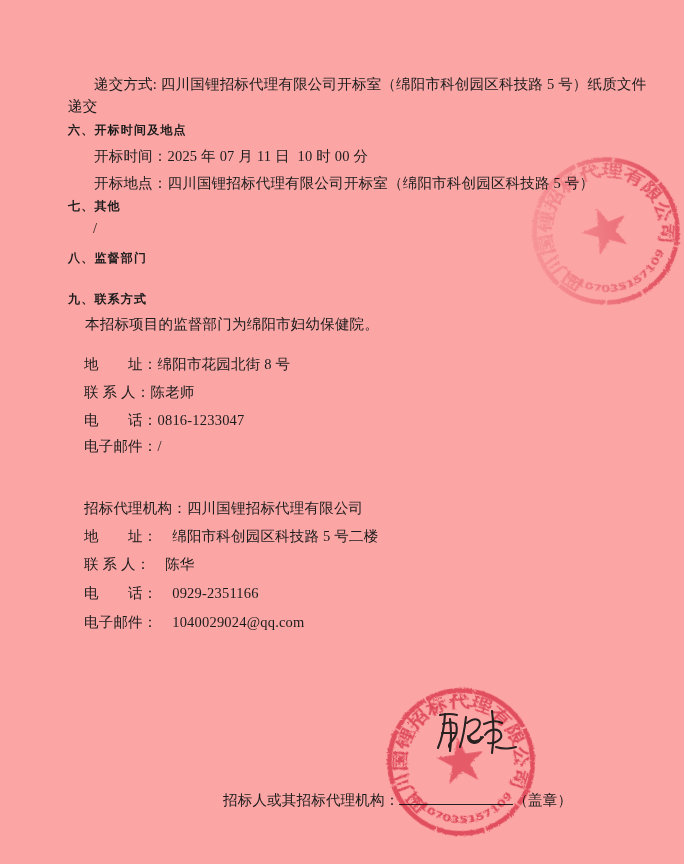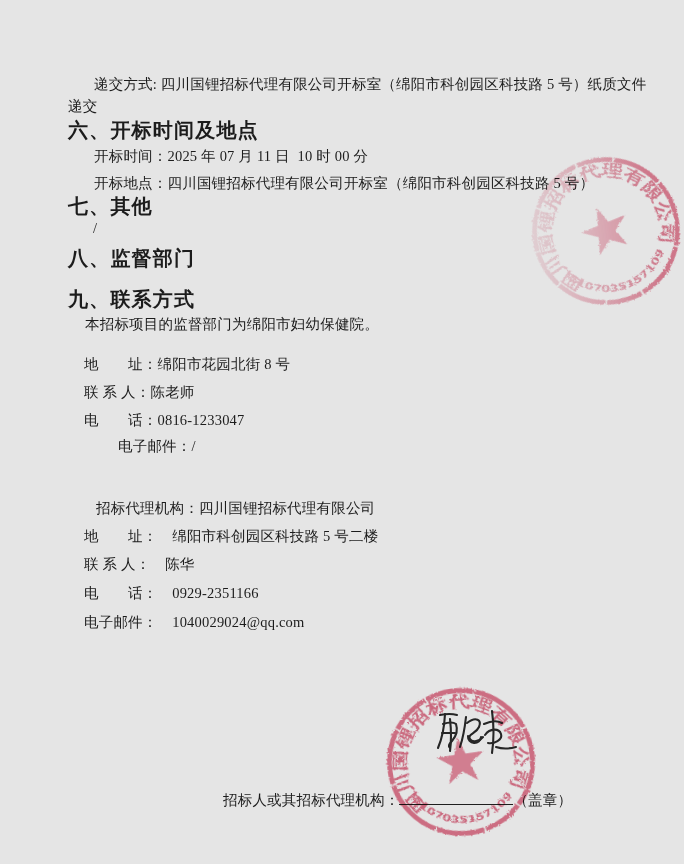--- a/index.html
+++ b/index.html
@@ -1,21 +1,21 @@
 <!DOCTYPE html>
 <html><head>
 <meta charset="utf-8">
 <style>
   html,body{margin:0;padding:0;background:#ffffff;}
   .page{
-    position:relative;width:684px;height:864px;background:#e5e5e5;overflow:hidden;
+    position:relative;width:684px;height:864px;background:#fca5a5;overflow:hidden;
     font-family:"Liberation Serif","DejaVu Serif",serif;color:#1c1c1c;
   }
   .line{position:absolute;font-size:14.5px;line-height:21px;white-space:pre;letter-spacing:.2px;}
-  .heading{font-family:"DejaVu Sans","Liberation Sans",sans-serif;font-weight:700;font-size:20px;letter-spacing:1.2px;line-height:22px;}
+  .heading{font-family:"DejaVu Sans","Liberation Sans",sans-serif;font-weight:700;font-size:12px;letter-spacing:1.2px;line-height:22px;}
   .blank{display:inline-block;border-bottom:1.6px solid #1f1f1f;height:14px;vertical-align:baseline;}
   .blank.sign{width:81px;}
   .blank.stamp{width:114px;}
   .seal{position:absolute;width:170px;height:170px;mix-blend-mode:multiply;}
   .seal-right{
     left:521px;top:146px;transform:rotate(-22deg);
     -webkit-mask-image:linear-gradient(105deg,rgba(0,0,0,.12) 8%,rgba(0,0,0,.55) 45%,rgba(0,0,0,.95) 75%);
     mask-image:linear-gradient(105deg,rgba(0,0,0,.12) 8%,rgba(0,0,0,.55) 45%,rgba(0,0,0,.95) 75%);
   }
   .seal-bottom{left:376px;top:677px;transform:rotate(-8deg);}
@@ -38,23 +38,23 @@
   <div class="line" style="left:93px;top:218px;">/</div>
 
   <div class="line heading" style="left:68px;top:247px;">八、监督部门</div>
   <div class="line" style="left:85px;top:274px;margin-top:40px;">本招标项目的监督部门为绵阳市妇幼保健院。</div>
 
   <div class="line heading" style="left:68px;top:288px;">九、联系方式</div>
 
   <div class="line" style="left:84px;top:354px;">地　　址：绵阳市花园北街 8 号</div>
   <div class="line" style="left:84px;top:382px;">联 系 人：陈老师</div>
   <div class="line" style="left:84px;top:410px;">电　　话：0816-1233047</div>
-  <div class="line" style="left:84px;top:436px;margin-left:34px;">电子邮件：/</div>
+  <div class="line" style="left:84px;top:436px;">电子邮件：/</div>
 
-  <div class="line" style="left:84px;top:498px;margin-left:12px;">招标代理机构：四川国锂招标代理有限公司</div>
+  <div class="line" style="left:84px;top:498px;">招标代理机构：四川国锂招标代理有限公司</div>
   <div class="line" style="left:84px;top:526px;">地　　址：　绵阳市科创园区科技路 5 号二楼</div>
   <div class="line" style="left:84px;top:554px;">联 系 人：　陈华</div>
   <div class="line" style="left:84px;top:583px;">电　　话：　0929-2351166</div>
   <div class="line" style="left:84px;top:612px;">电子邮件：　1040029024@qq.com</div>
 
 
   <div class="line" style="left:223px;top:790px;"><span>招标人或其招标代理机构：</span><span class="blank stamp"></span><span>（盖章）</span></div>
 
   <div class="seal seal-right">
     <svg viewBox="-85 -85 170 170" width="170" height="170">

